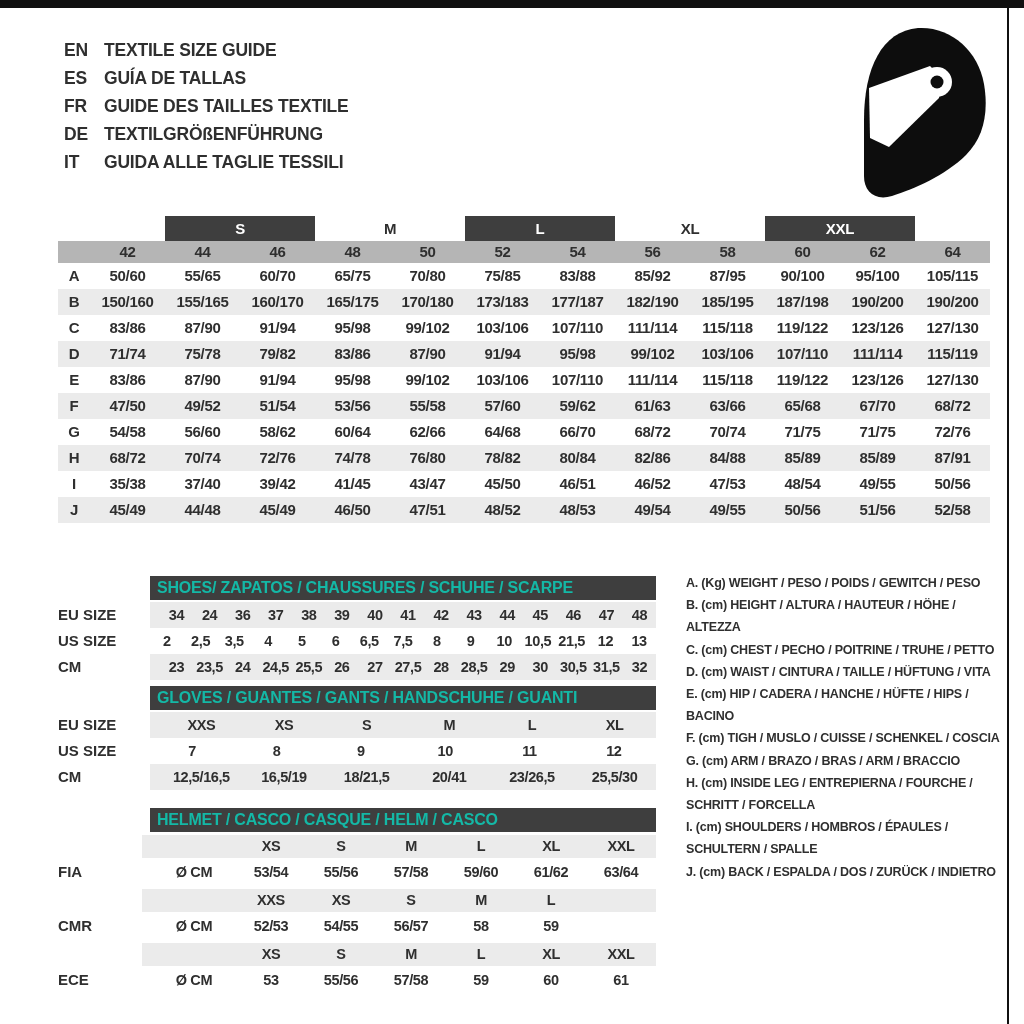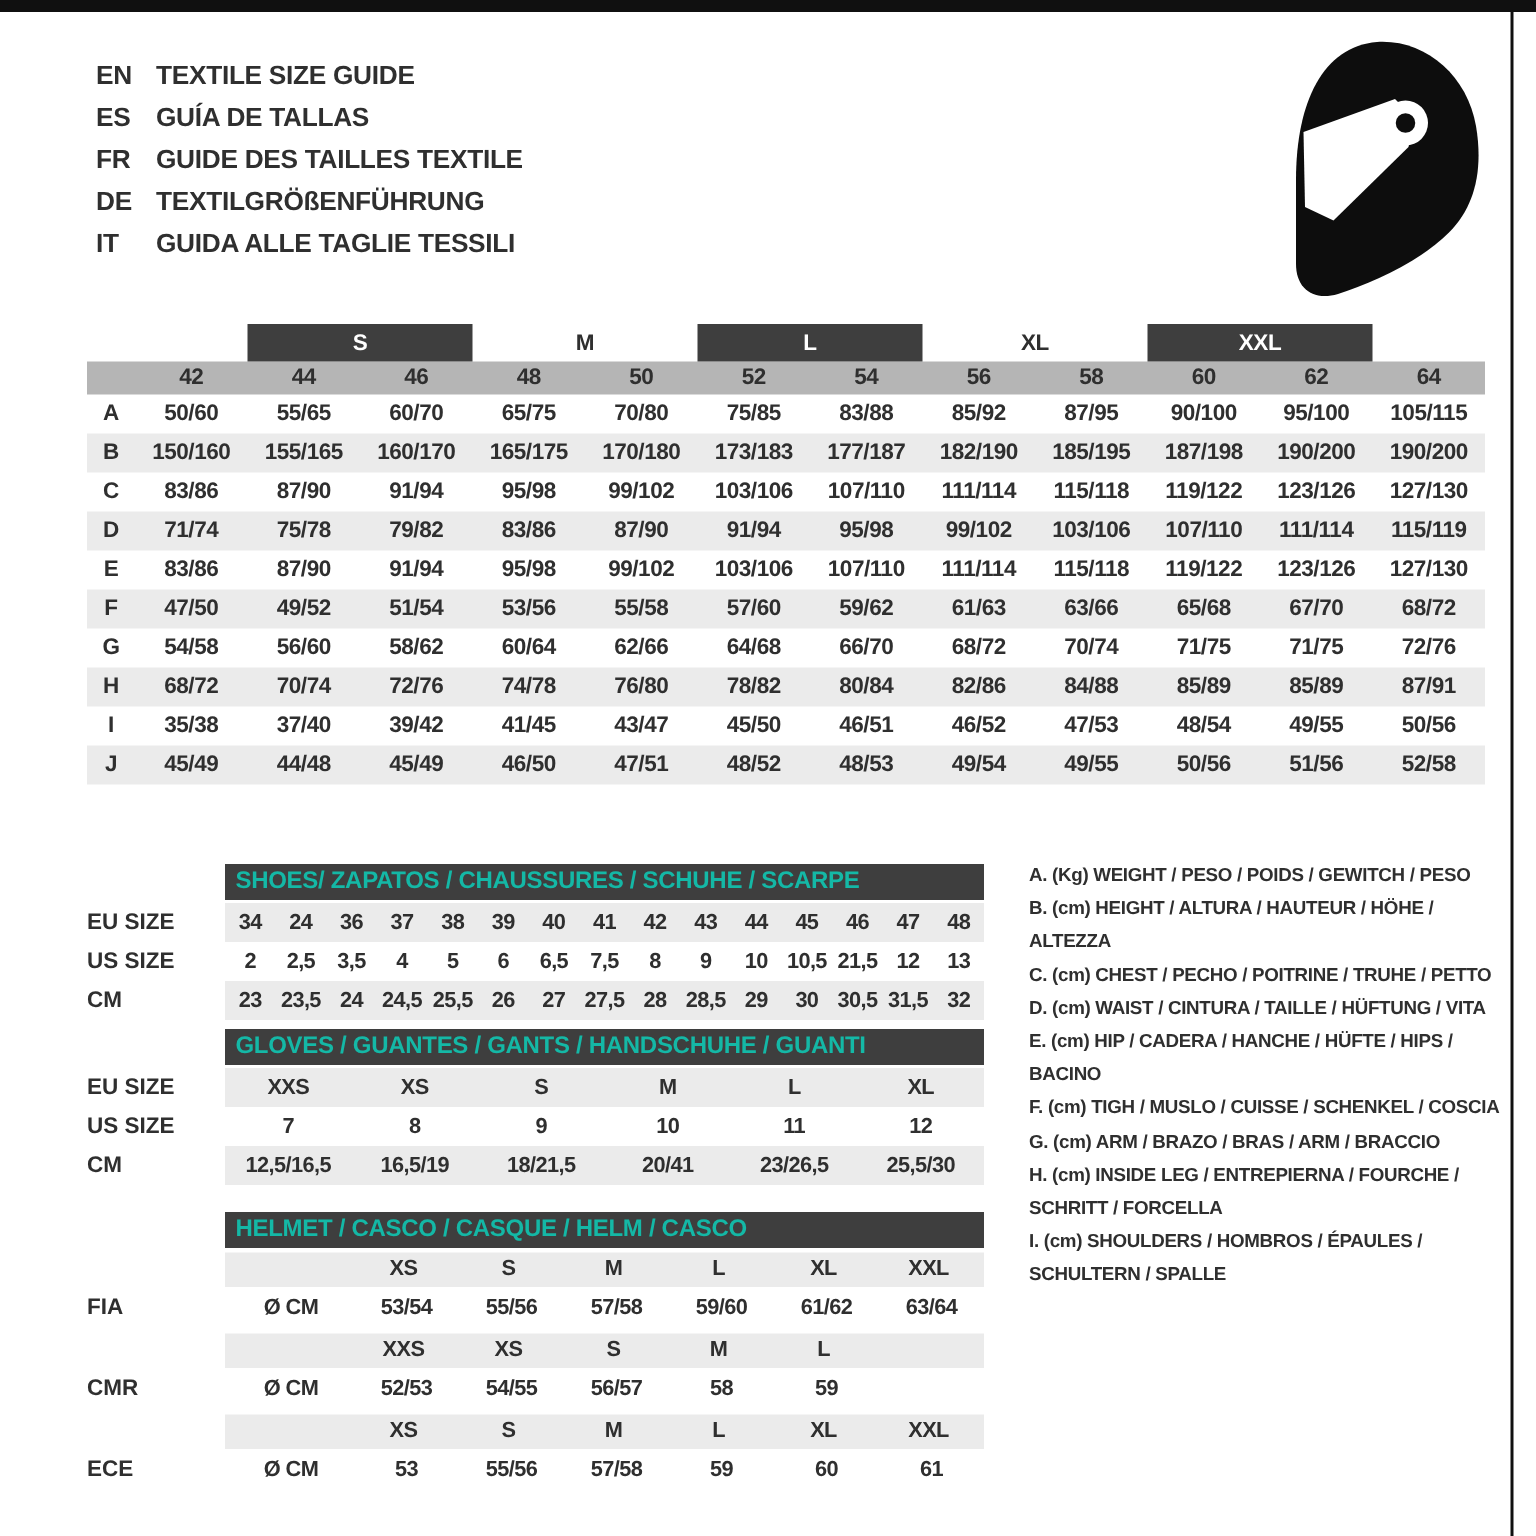--- a/index.html
+++ b/index.html
@@ -26,21 +26,21 @@
   .mt-label{text-align:center;}
 
   
   .small-table{position:absolute;left:58px;width:598px;}
   .st-shoes{top:576px;} .st-gloves{top:686px;} .st-helmet{top:808px;}
   .st-band{margin-left:92px;height:24px;line-height:24px;background:#3e3e3e;color:#14b8a6;
            font-size:16px;padding-left:7px;letter-spacing:-0.2px;margin-bottom:2px;}
   .st-row{display:flex;height:26px;line-height:26px;font-size:15px;}
   .st-label{width:92px;}
   .st-data{flex:1;display:grid;text-align:center;font-size:14.5px;letter-spacing:-0.4px;}
-  .st-row.striped .st-data{background:#ebebeb;}
+  .st-row.striped .st-data{background:#ebebeb;padding-left:10px;}
   .grid-15{grid-template-columns:repeat(15,1fr);}
   .grid-6{grid-template-columns:repeat(6,1fr);}
   .grid-helmet{grid-template-columns:84px repeat(6,70px) 1fr;}
   .hm-sizes{height:23px;line-height:23px;margin-top:3px;}
   .hm-vals{height:28px;line-height:28px;gap:16px;}
   .st-data .cell{overflow:visible;}
 
   
   .legend{position:absolute;left:686px;top:572px;width:322px;font-size:12.5px;
           line-height:22.2px;letter-spacing:-0.2px;}
@@ -440,14 +440,15 @@
   <div class="legend" id="legend">
       <div class="legend-item">A. (Kg) WEIGHT / PESO / POIDS / GEWITCH / PESO</div>
       <div class="legend-item">B. (cm) HEIGHT / ALTURA / HAUTEUR / HÖHE / ALTEZZA</div>
       <div class="legend-item">C. (cm) CHEST / PECHO / POITRINE / TRUHE / PETTO</div>
       <div class="legend-item">D. (cm) WAIST / CINTURA / TAILLE / HÜFTUNG / VITA</div>
       <div class="legend-item">E. (cm) HIP / CADERA / HANCHE / HÜFTE / HIPS / BACINO</div>
       <div class="legend-item">F. (cm) TIGH / MUSLO / CUISSE / SCHENKEL / COSCIA</div>
       <div class="legend-item">G. (cm) ARM / BRAZO / BRAS / ARM / BRACCIO</div>
       <div class="legend-item">H. (cm) INSIDE LEG / ENTREPIERNA / FOURCHE / SCHRITT / FORCELLA</div>
       <div class="legend-item">I. (cm) SHOULDERS / HOMBROS / ÉPAULES / SCHULTERN / SPALLE</div>
+      <div class="legend-item">J. (cm) BACK / ESPALDA / DOS / ZURÜCK / INDIETRO</div>
     </div>
 </div>
 
 </body></html>

